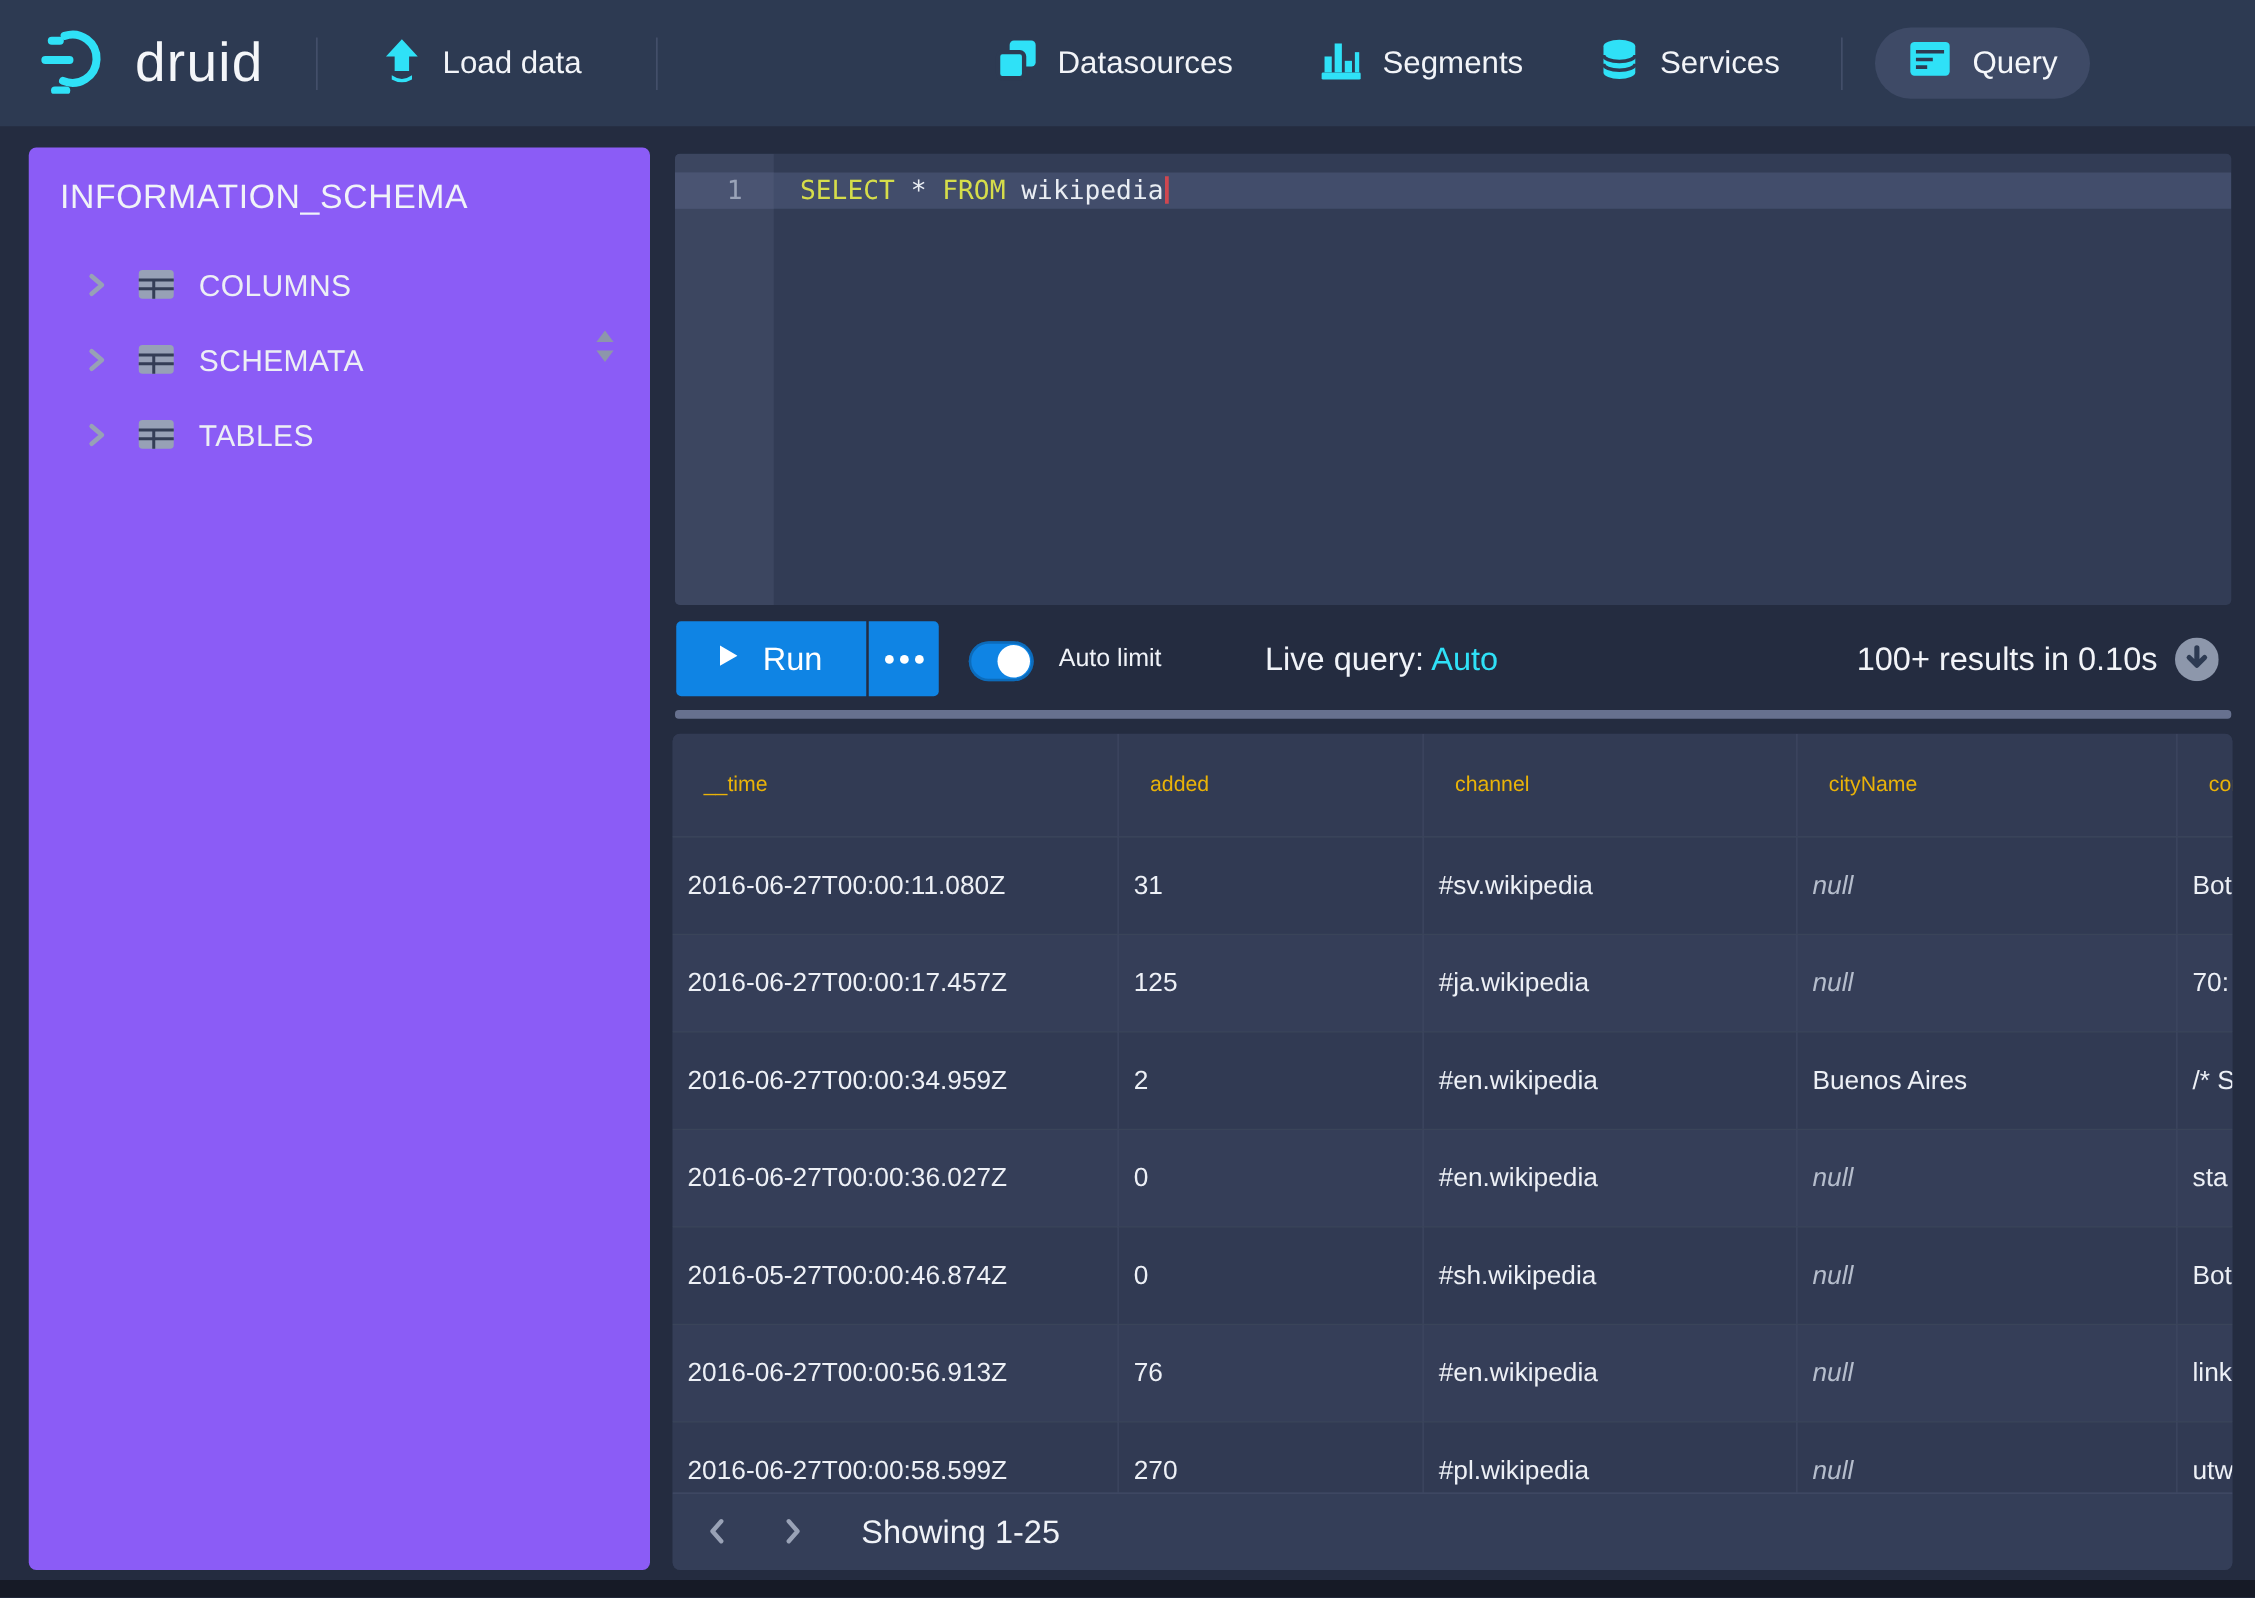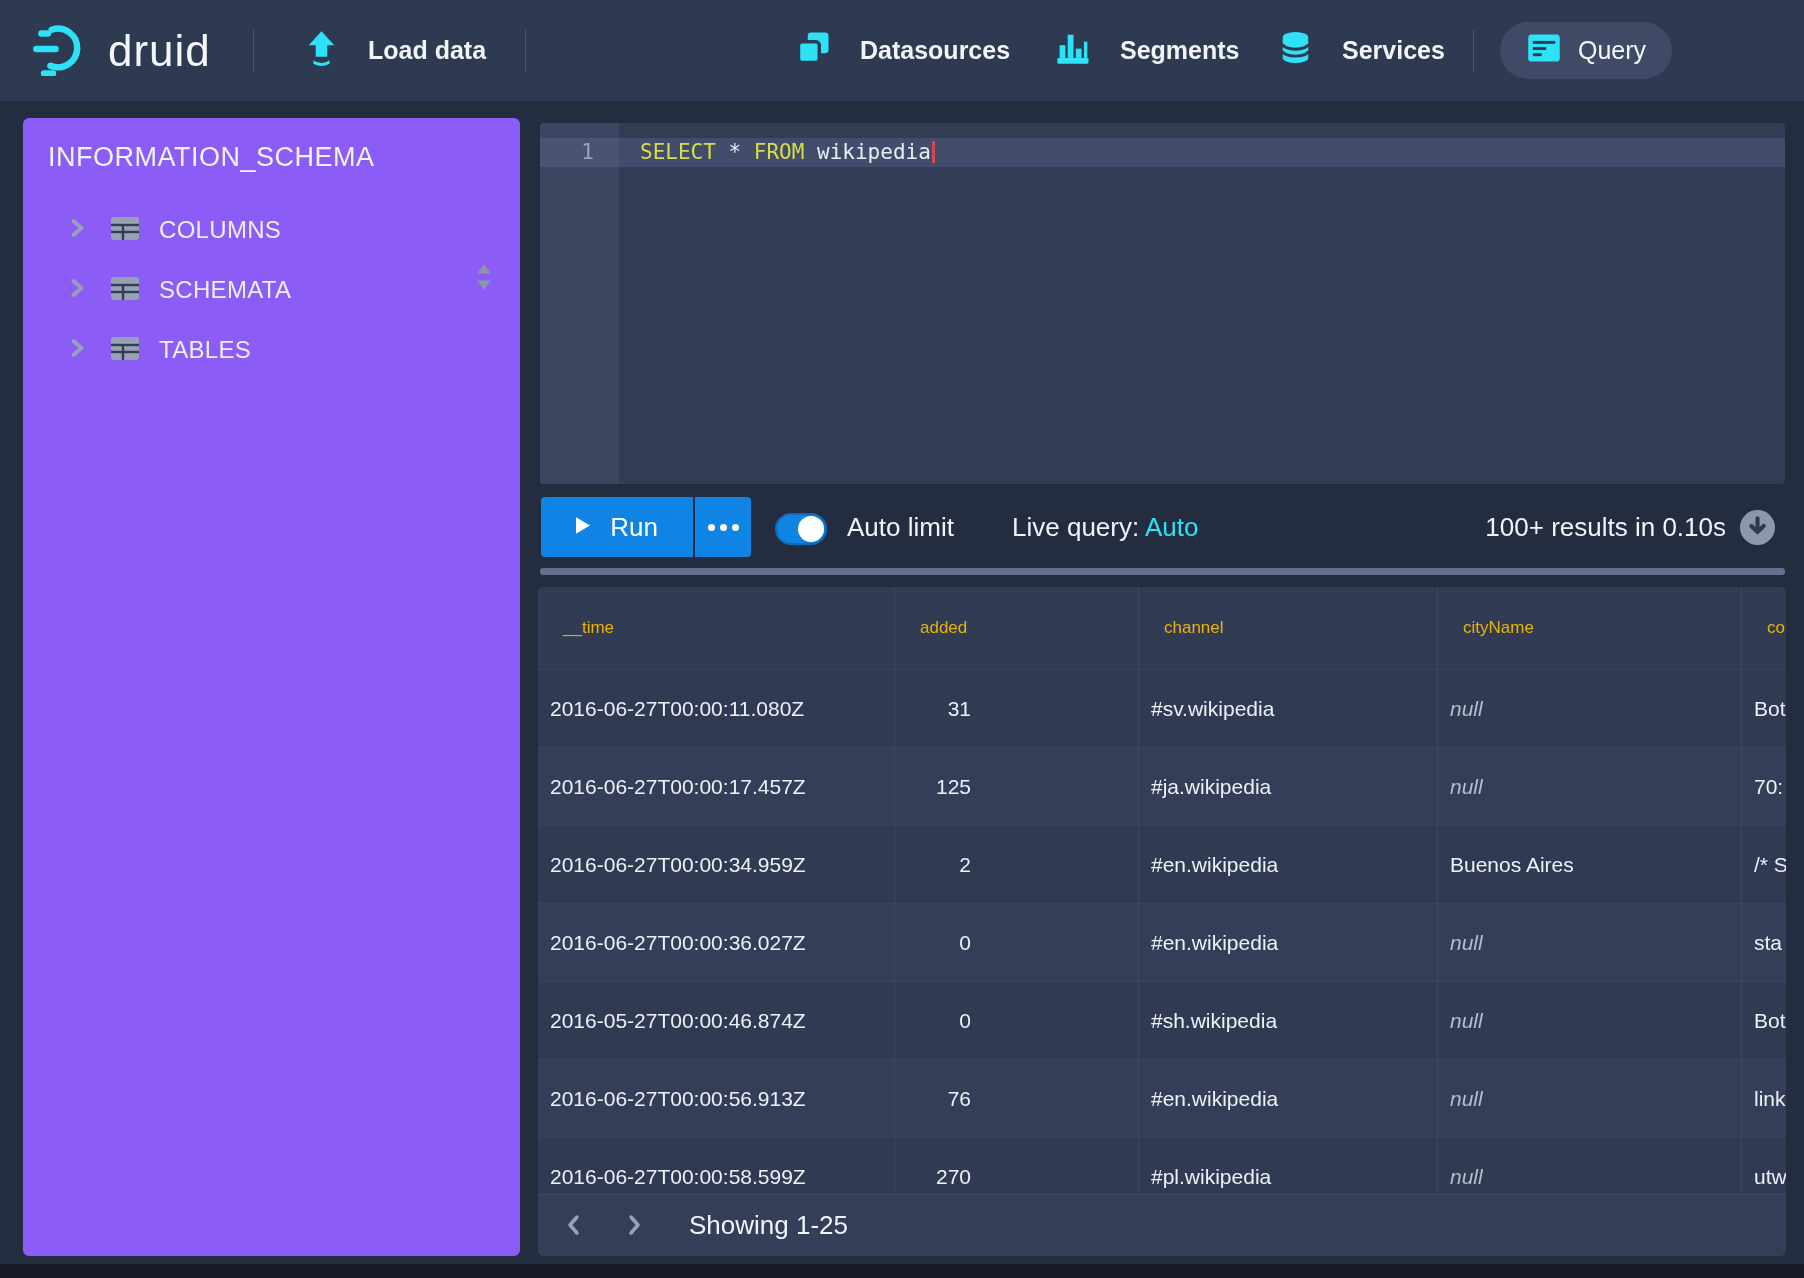--- a/index.html
+++ b/index.html
@@ -10,21 +10,21 @@
     color:#eef1f7;
     -webkit-font-smoothing:antialiased;
   }
   .abs{position:absolute;}
 
   
   .navbar{left:0;top:0;width:1804px;height:101px;background:#2d3a52;}
   .brand{left:30px;top:0;height:101px;display:flex;align-items:center;gap:14px;cursor:pointer;}
   .brand-word{font-size:44px;font-weight:500;letter-spacing:1px;color:#f4f6f9;}
   .nav-divider{top:30px;width:1px;height:42px;background:#4b5672;}
-  .nav-item{top:0;height:101px;display:flex;align-items:center;gap:28px;font-size:25px;color:#f2f4f8;cursor:pointer;white-space:nowrap;font-weight:bold;}
+  .nav-item{top:0;height:101px;display:flex;align-items:center;gap:14px;font-size:25px;color:#f2f4f8;cursor:pointer;white-space:nowrap;}
   .nav-pill{top:22px;height:57px;padding:0 26px;border-radius:29px;background:#3e4a66;display:flex;align-items:center;gap:16px;font-size:25px;color:#f5f7fa;cursor:pointer;}
 
   
   .sidebar{left:23px;top:118px;width:497px;height:1138px;background:#8b5cf6;border-radius:6px;}
   .schema-title{left:25px;top:24px;width:400px;font-size:27px;letter-spacing:0.5px;color:#f0f3f8;}
   .schema-caret{left:449px;top:144px;cursor:pointer;}
   .tree-item{left:0;width:100%;height:48px;display:flex;align-items:center;cursor:pointer;}
   .tree-item .chev{margin-left:48px;}
   .tree-item .ticon{margin-left:24px;}
   .tree-item .tlabel{margin-left:18px;font-size:24px;color:#eceff5;letter-spacing:0.3px;}
@@ -45,40 +45,40 @@
   
   .run-btn{left:541px;top:497px;width:152px;height:60px;background:#0f84e4;border-radius:4px 0 0 4px;
     display:flex;align-items:center;justify-content:center;gap:20px;cursor:pointer;}
   .run-label{font-size:26px;color:#ffffff;}
   .more-btn{left:695px;top:497px;width:56px;height:60px;background:#0f84e4;border-radius:0 4px 4px 0;
     display:flex;align-items:center;justify-content:center;gap:5px;cursor:pointer;}
   .dot{width:7px;height:7px;border-radius:50%;background:#ffffff;}
   .switch{left:775px;top:513px;width:52px;height:32px;border-radius:16px;background:#0f84e4;
     box-shadow:inset 0 0 0 2px rgba(9,60,110,0.35);cursor:pointer;}
   .switch .knob{position:absolute;right:3px;top:3px;width:26px;height:26px;border-radius:50%;background:#ffffff;}
-  .auto-limit{left:847px;top:497px;height:60px;line-height:60px;font-size:26px;color:#f0f3f8;}
+  .auto-limit{left:847px;top:497px;height:60px;line-height:60px;font-size:20px;color:#f0f3f8;}
   .live-query{left:1012px;top:497px;height:60px;line-height:60px;font-size:26px;color:#f0f3f8;white-space:pre;}
   .live-query .lv{color:#2fe1f7;cursor:pointer;}
   .results-summary{left:1376px;top:497px;width:350px;height:60px;line-height:60px;font-size:26px;color:#f2f4f8;text-align:right;}
   .download-btn{left:1740px;top:510px;cursor:pointer;}
 
   .hscrollbar{left:540px;top:568px;width:1245px;height:7px;background:#67718f;border-radius:3px;cursor:grab;}
 
   
   .results-panel{left:538px;top:587px;width:1248px;height:669px;background:#313a53;border-radius:6px;overflow:hidden;}
   .grid-row{display:grid;grid-template-columns:357px 244px 299px 304px 1fr;}
   .header-row{height:82px;background:#323b54;border-bottom:1px solid #3e4760;}
   .header-row .cell{line-height:82px;font-size:17px;color:#eab308;margin-left:13px;}
   .cell{padding:0 12px;white-space:nowrap;overflow:hidden;border-right:1px solid #3e4760;}
   .cell:last-child{border-right:none;}
   .data-row{height:78px;}
   .data-row .cell{line-height:78px;font-size:21px;color:#edf0f6;border-top:1px solid #3a4459;margin-top:-1px;}
   .data-row:nth-child(odd){background:#353e58;}
   .data-row:nth-child(even){background:#313a53;}
-  .num-wrap{display:inline-block;width:64px;text-align:right;}
+  .num-wrap{display:inline-block;width:64px;}
   .null-val{font-style:italic;color:#b5bdcc;}
   .tfooter{position:absolute;left:0;bottom:0;width:100%;height:61px;background:#343e58;border-top:1px solid #414b66;}
   .pg-chev{position:absolute;top:14px;width:32px;height:32px;display:flex;align-items:center;justify-content:center;cursor:pointer;}
   .showing{position:absolute;left:151px;top:0;height:61px;line-height:61px;font-size:26px;color:#f0f3f8;}
 
   .bottom-strip{left:0;top:1264px;width:1804px;height:14px;background:#161a26;}
 </style>
 </head>
 <body>
 

